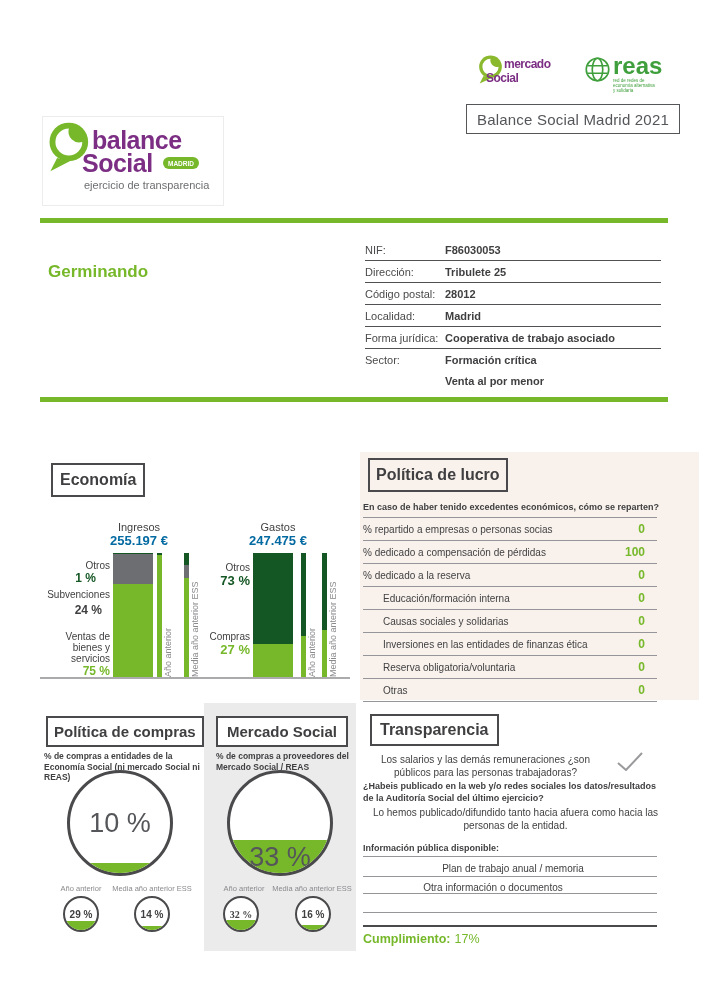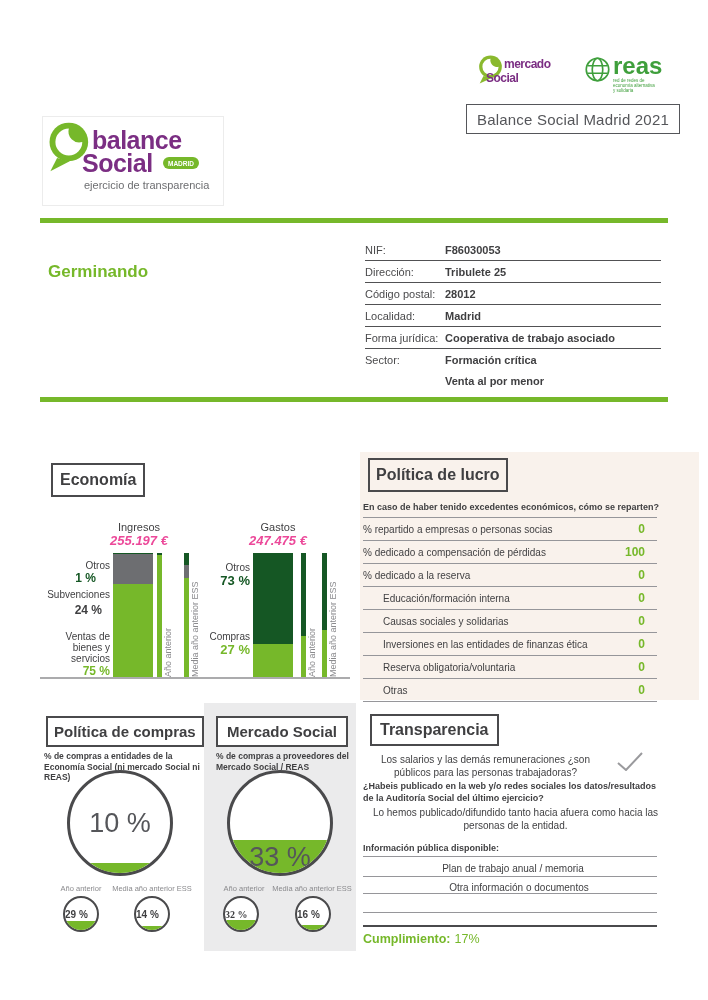--- a/index.html
+++ b/index.html
@@ -28,21 +28,21 @@
   .elabel{width:80px;font-size:11px;color:#4a4a4c;flex:none;}
   .evalue{font-size:11px;font-weight:bold;color:#3f3f41;}
 
   
   .titlebox{position:absolute;border:2px solid #4a4a4c;font-weight:bold;color:#3f3f41;
             display:flex;align-items:center;justify-content:center;background:transparent;}
 
   
   .bartitle{position:absolute;text-align:center;}
   .bt-name{font-size:11px;color:#3f3f41;}
-  .bt-total{font-size:13px;font-weight:bold;color:#ec4899;font-style:italic;}
+  .bt-total{font-size:13px;font-weight:bold;color:#0369a1;}
   .bar-col{position:absolute;height:124px;display:flex;flex-direction:column;}
   .bar-col div{width:100%;}
   .seglabel{position:absolute;font-size:10px;color:#3f3f41;text-align:right;}
   .segpct{position:absolute;font-size:12px;font-weight:bold;text-align:right;}
   .segpct.big{font-size:13px;}
   .dk{color:#155724;} .gy{color:#3f3f41;} .gn{color:#76b82a;}
   .vlabel{position:absolute;height:122px;writing-mode:vertical-rl;transform:rotate(180deg);
           font-size:9px;color:#8a8a8d;white-space:nowrap;line-height:10px;}
   .baseline{position:absolute;height:2px;background:#ababad;}
 
@@ -58,21 +58,21 @@
   .lrow .llabel{font-size:10px;color:#3f3f41;}
   .lrow.indent .llabel{padding-left:20px;}
   .lrow .lvalue{font-size:12px;font-weight:bold;color:#76b82a;}
 
   
   .subt{position:absolute;font-size:8.5px;font-weight:bold;line-height:10.5px;color:#3f3f41;}
   .gauge-big{position:absolute;width:106px;height:106px;border:3px solid #4a4a4c;border-radius:50%;
              background:#fff;overflow:hidden;display:flex;align-items:center;justify-content:center;
              box-sizing:border-box;}
   .gauge-sm{position:absolute;width:36px;height:36px;border:2.5px solid #4a4a4c;border-radius:50%;
-            background:#fff;overflow:hidden;display:flex;align-items:center;justify-content:flex-start;
+            background:#fff;overflow:hidden;display:flex;align-items:center;justify-content:center;
             box-sizing:border-box;}
   .gfill{position:absolute;left:0;right:0;bottom:0;background:#76b82a;}
   .gval{position:relative;font-size:27px;color:#55565a;}
   .gsval{position:relative;font-size:10px;font-weight:bold;color:#3f3f41;}
   .gcomp{position:absolute;font-size:7.5px;color:#8a8a8d;text-align:center;white-space:nowrap;}
 
   
   .t-text{position:absolute;font-size:10px;line-height:13px;color:#3f3f41;text-align:center;}
   .t-bold{position:absolute;font-size:9px;line-height:11.5px;font-weight:bold;color:#3f3f41;}
   .hr{position:absolute;height:1px;background:#96969a;}
@@ -293,21 +293,21 @@
     <svg width="28" height="20" viewBox="0 0 28 20">
         <polyline points="2,12 10,19 26,2" fill="none" stroke="#9a9a9d" stroke-width="2"></polyline>
       </svg>
   </div>
   <div class="t-bold" style="left:363px;top:781px;width:300px;">¿Habeis publicado en la web y/o redes sociales los datos/resultados de la Auditoría Social del último ejercicio?</div>
   <div class="t-text" style="left:363px;top:806px;width:305px;">Lo hemos publicado/difundido tanto hacia afuera como hacia las personas de la entidad.</div>
   <div class="t-bold" style="left:363px;top:843px;width:300px;">Información pública disponible:</div>
   <div class="hr" style="left:363px;top:856px;width:294px;"></div>
   <div class="t-text" style="left:363px;top:862px;width:300px;">Plan de trabajo anual / memoria</div>
   <div class="hr" style="left:363px;top:876px;width:294px;"></div>
-  <div class="t-text" style="left:369px;top:881px;width:300px;">Otra información o documentos</div>
+  <div class="t-text" style="left:343px;top:881px;width:300px;">Otra información o documentos</div>
   <div class="hr" style="left:363px;top:893px;width:294px;"></div>
   <div class="hr" style="left:363px;top:912px;width:294px;"></div>
   <div class="hr dark" style="left:363px;top:925px;width:294px;"></div>
   <div class="cumpl" style="left:363px;top:932px;">
     <b>Cumplimiento:</b><span>17%</span>
   </div>
 
 </div>
 
 </body></html>

